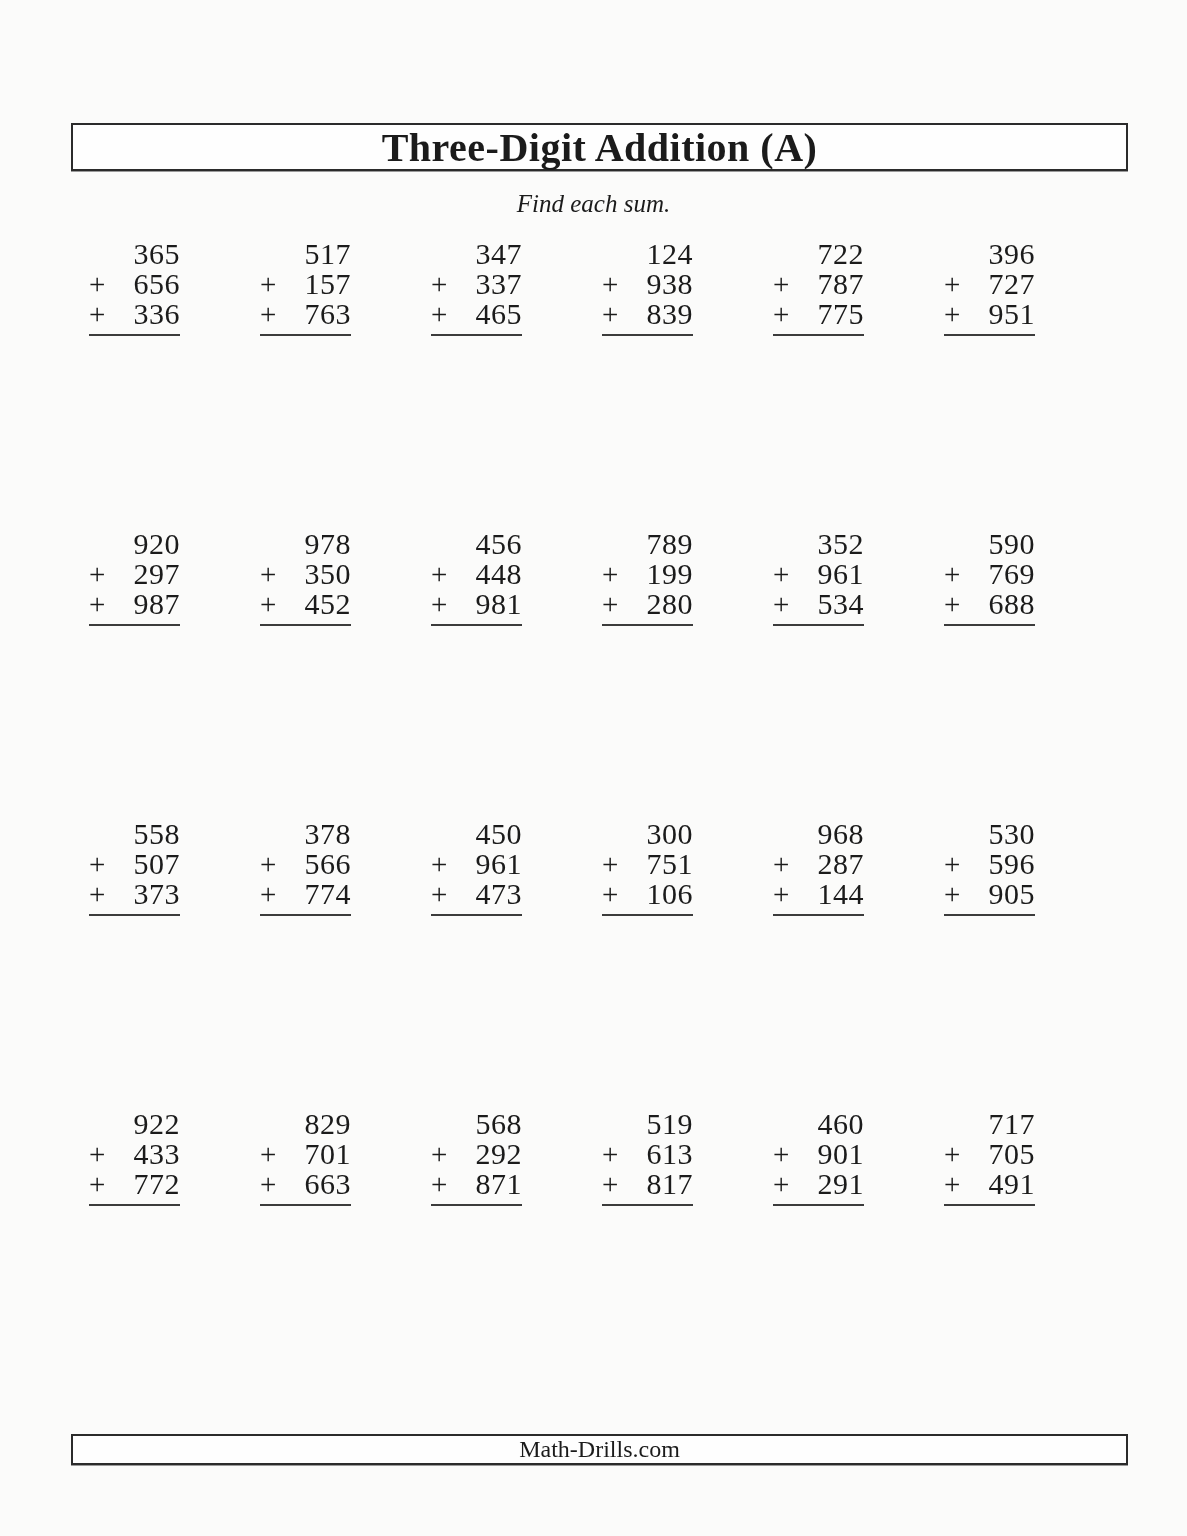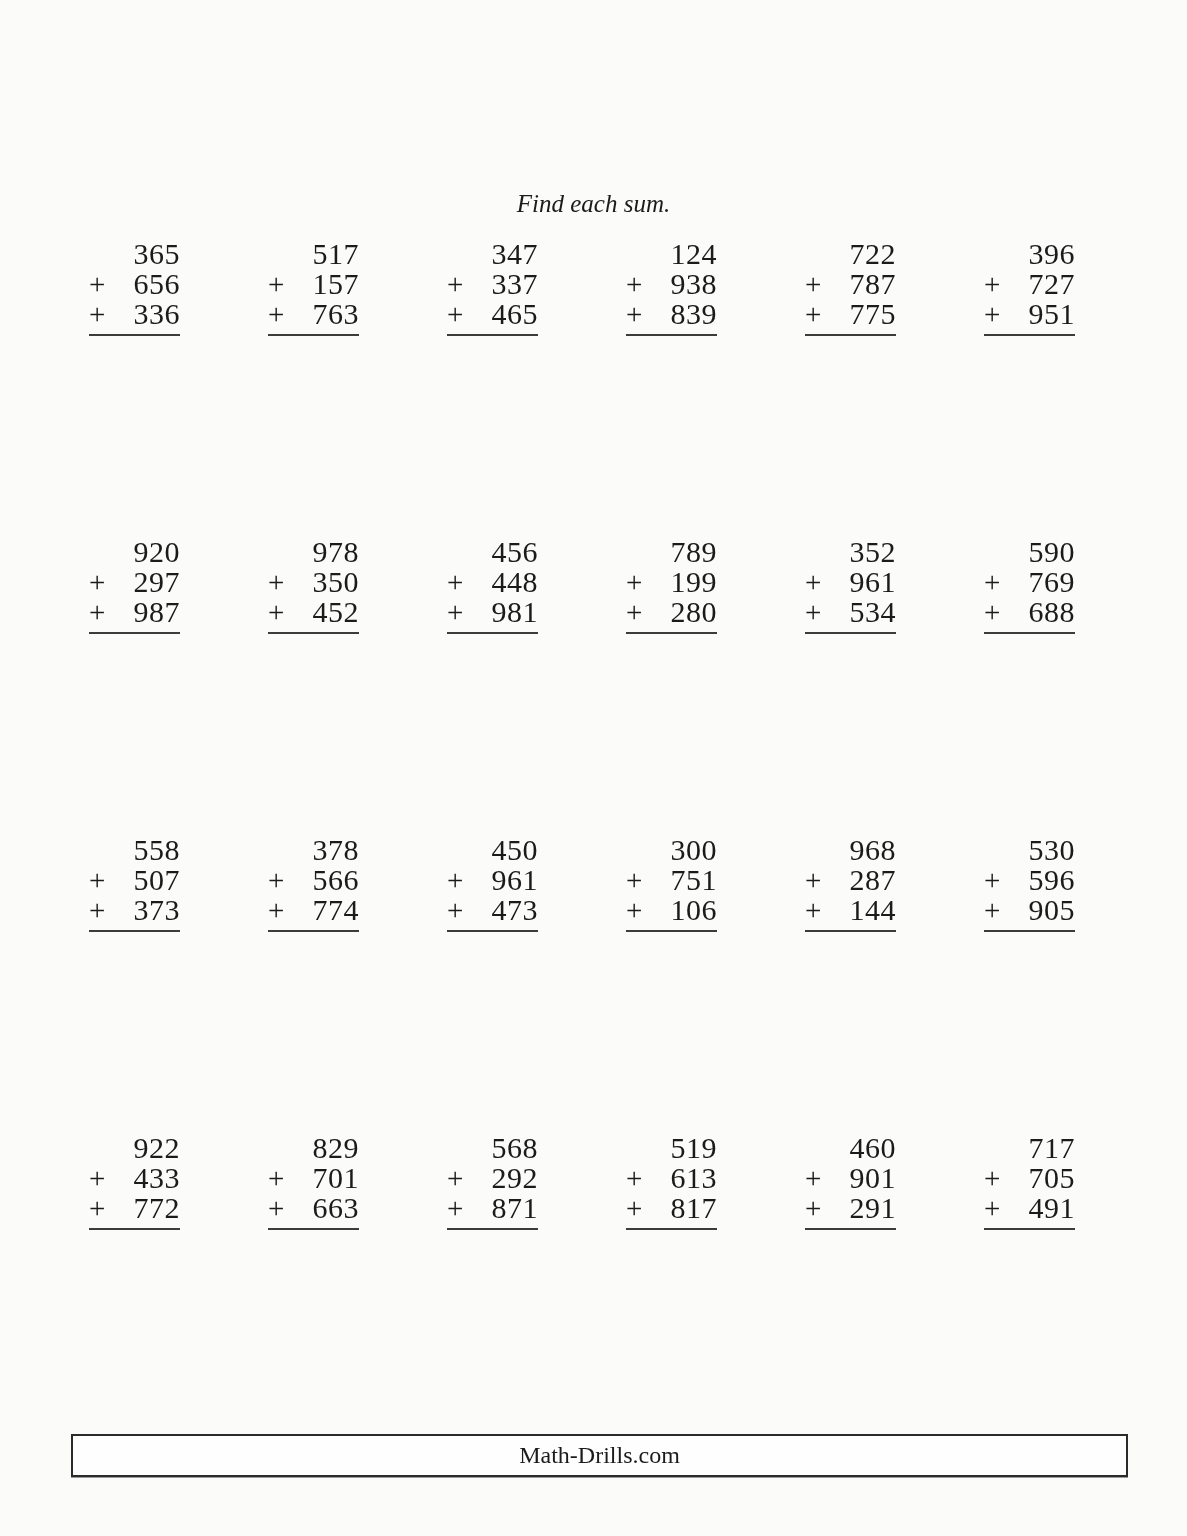--- a/index.html
+++ b/index.html
@@ -46,21 +46,20 @@
     font-style: italic;
   }
   .problems-grid {
     position: absolute;
     left: 89px;
     top: 239px;
     display: grid;
     grid-template-columns: repeat(6, 171px);
     grid-auto-rows: 290px;
     align-items: start;
-    gap: 8px;
   }
   .problem {
     width: 91px;
     display: flex;
     flex-direction: column;
     border-bottom: 2px solid #3c3c3c;
     padding-bottom: 5px;
   }
   .num-line {
     display: flex;
@@ -76,38 +75,41 @@
   }
   .addend {
     text-align: right;
     letter-spacing: 0.5px;
   }
   .footer-box {
     position: absolute;
     left: 71px;
     top: 1434px;
     width: 1057px;
-    height: 43px;
+    height: 31px;
     border: 2px solid #2b2b2b;
     background: #fefefe;
     display: flex;
     align-items: center;
     justify-content: center;
     box-shadow: 0 1px 0 #9a9a9a;
   }
   .footer-text {
     font-size: 24px;
     white-space: nowrap;
   }
 </style>
 </head>
 <body>
 
 <div class="page" style="--paper: #fbfbfa; --ink: #1b1b1b;">
 
+  <div class="title-box">
+    <span class="title-text">Three-Digit Addition (A)</span>
+  </div>
 
   <div class="instruction">Find each sum.</div>
 
   <div class="problems-grid">
       <div class="problem">
     <div class="num-line">
       <span class="plus"></span>
       <span class="addend">365</span>
     </div>
     <div class="num-line">

